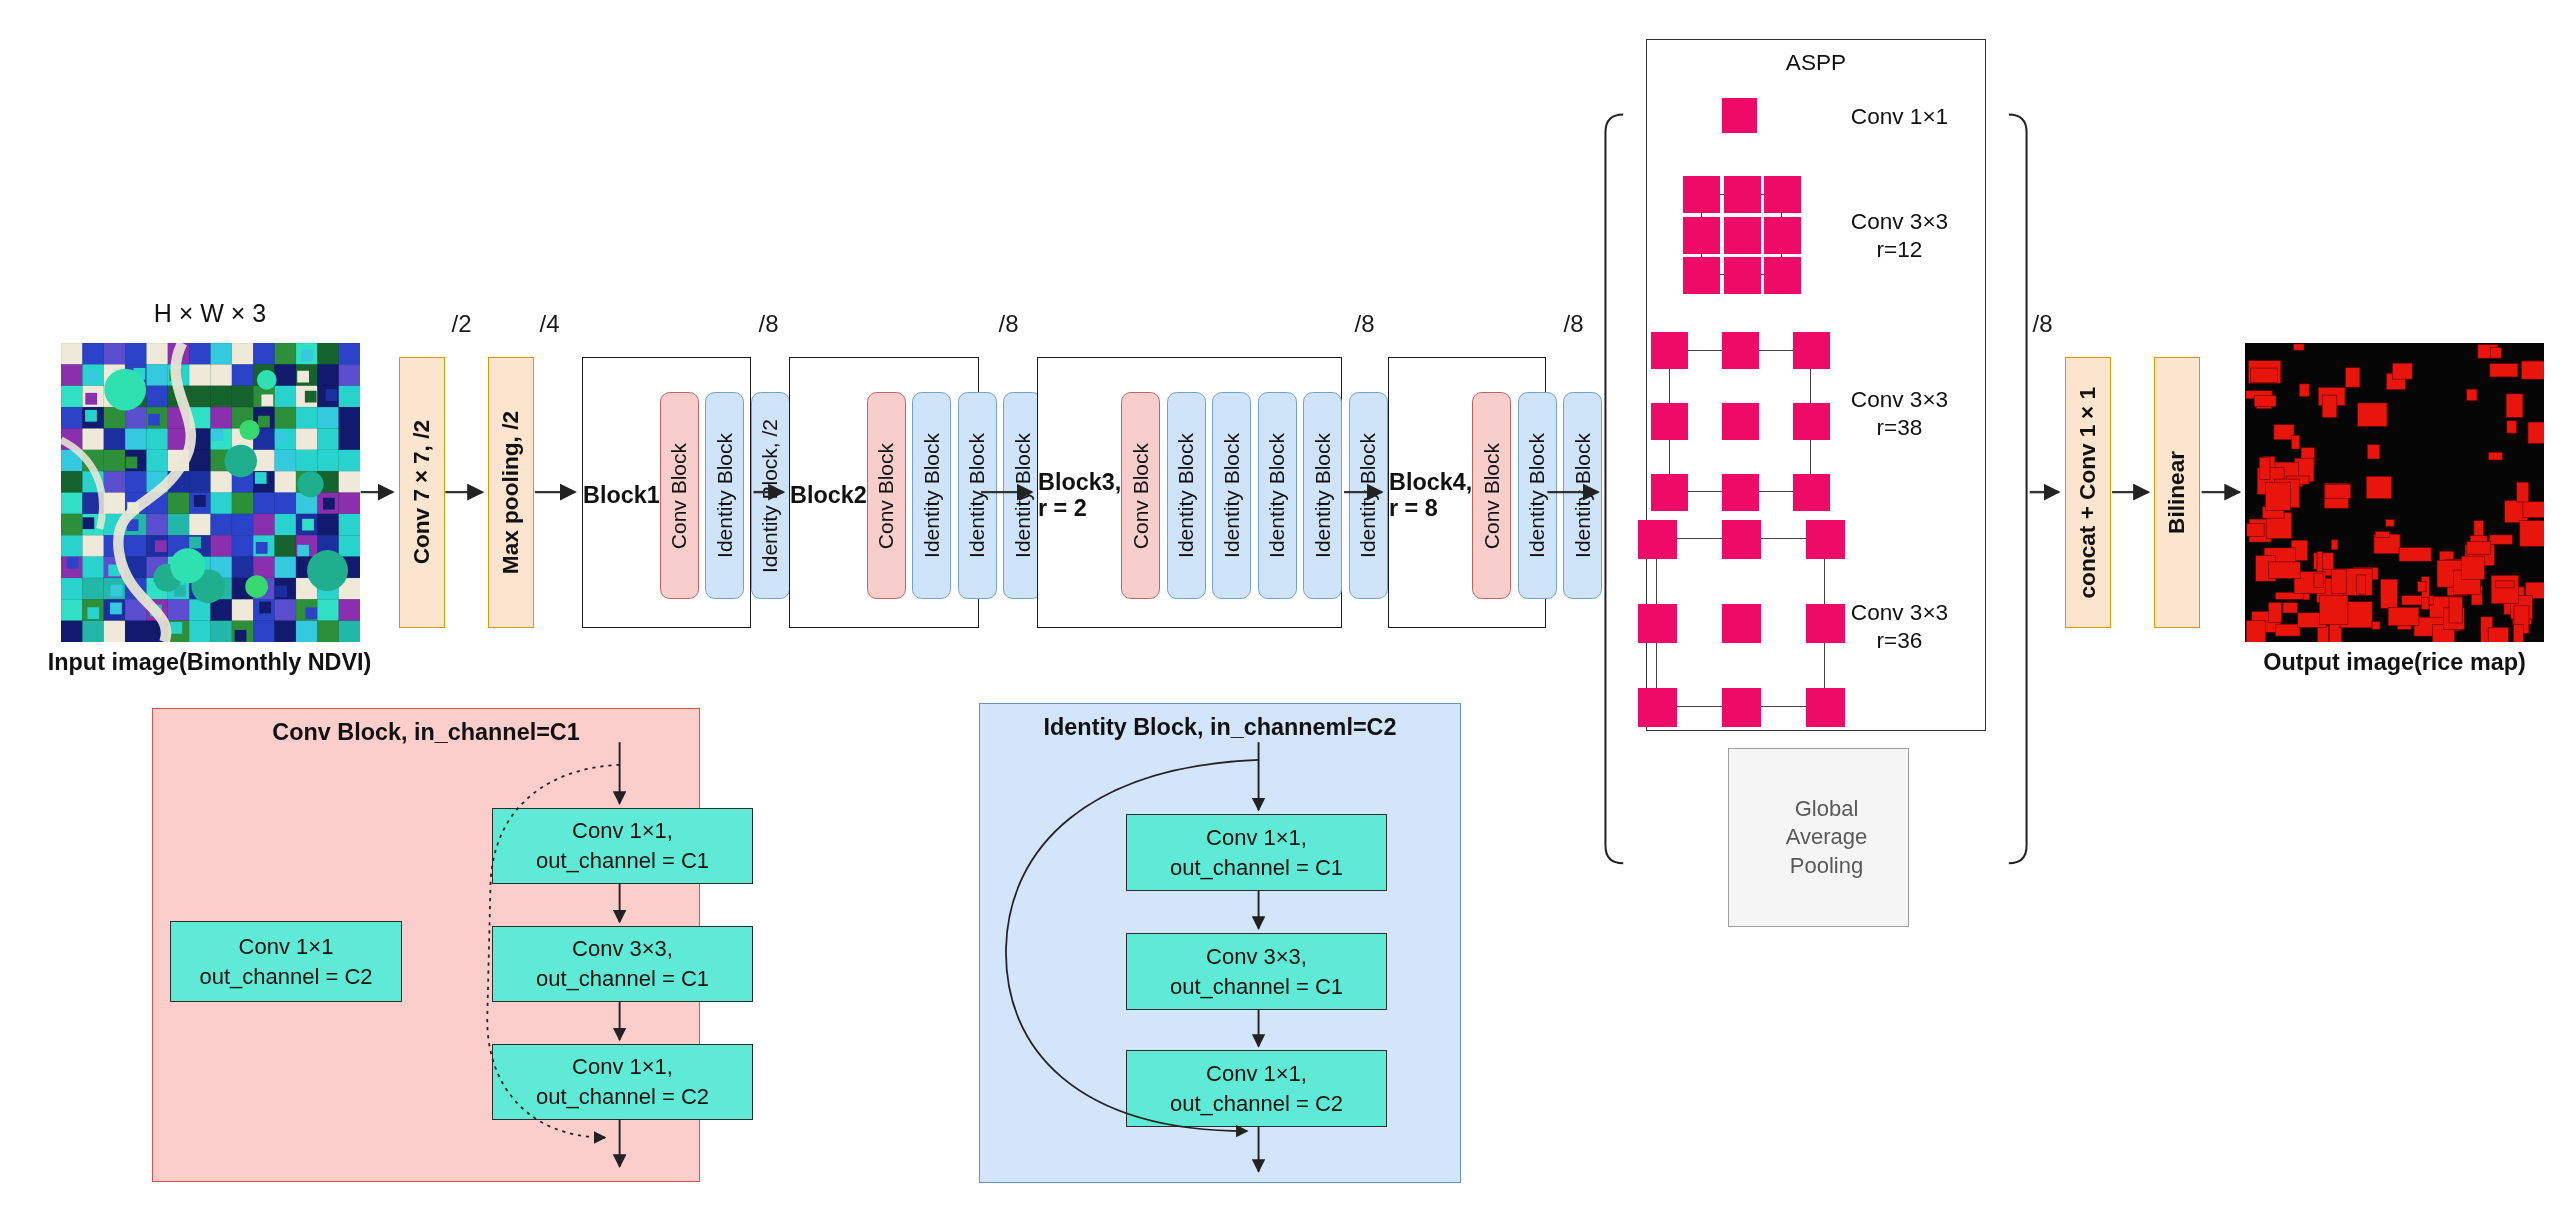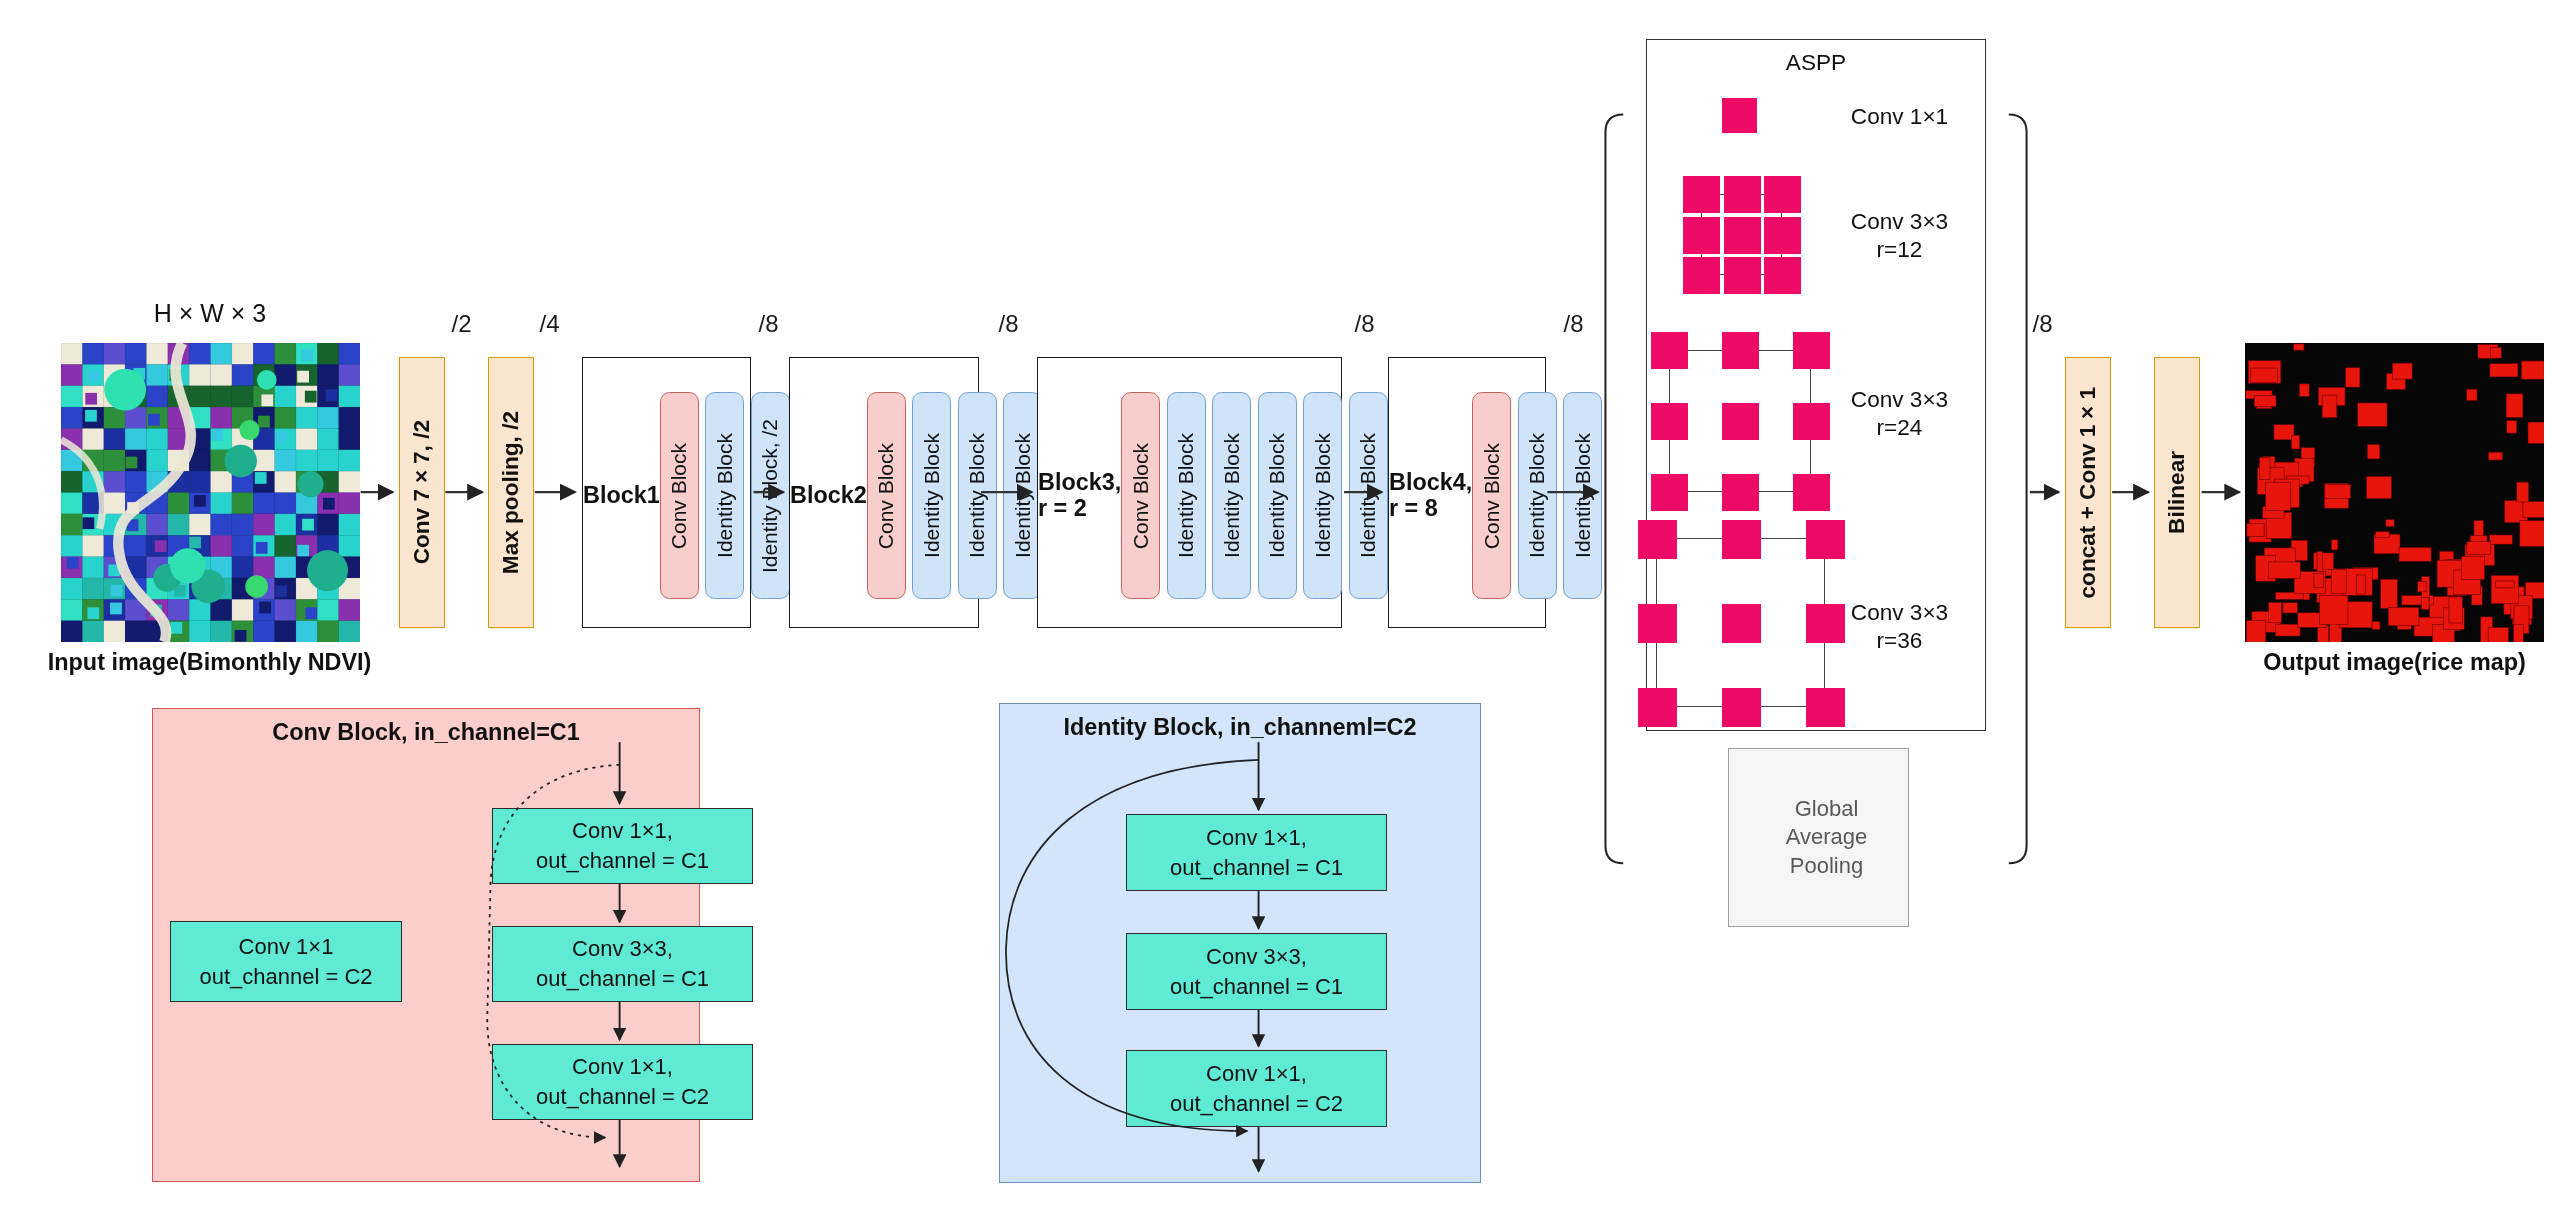--- a/index.html
+++ b/index.html
@@ -42,21 +42,21 @@
   .aspp-label{position:absolute;left:1811px;width:177px;text-align:center;font-size:22.6px;line-height:1.25;}
 
   
   .gap-box{position:absolute;left:1728px;top:748px;width:181px;height:179px;background:#F5F5F5;
     border:1.6px solid #9E9E9E;box-sizing:border-box;display:flex;align-items:center;justify-content:center;padding-left:16px;}
   .gap-box div{width:129px;text-align:center;font-size:22px;line-height:1.3;color:#595959;}
 
   
   .panel{position:absolute;box-sizing:border-box;}
   .panel.pink{background:#FBCECC;border:1.6px solid #D9534F;}
-  .panel.blue{background:#D3E5FA;border:1.6px solid #6C8EBF;margin-left:20px;}
+  .panel.blue{background:#D3E5FA;border:1.6px solid #6C8EBF;}
   .panel-title{position:absolute;width:100%;text-align:center;top:9.7px;font-size:23.4px;font-weight:bold;}
   .pbox{position:absolute;background:#5eead4;border:1.6px solid #2d2d2d;box-sizing:border-box;
     display:flex;flex-direction:column;align-items:center;justify-content:center;
     font-size:22px;line-height:1.35;text-align:center;}
 
   svg.layer{position:absolute;left:0;top:0;pointer-events:none;}
   .flow{stroke:#333;stroke-width:3;fill:none;}
   .vf{stroke:#222;stroke-width:2.4;fill:none;}
   .dash{stroke:#222;stroke-width:2.2;fill:none;stroke-dasharray:4 6;}
   .curve{stroke:#222;stroke-width:2.2;fill:none;}
@@ -433,21 +433,21 @@
     <div class="psq" style="left: 123px; top: -18.6px; width: 37px; height: 37px;"></div>
     <div class="psq" style="left: -18.6px; top: 52px; width: 37px; height: 37px;"></div>
     <div class="psq" style="left: 52px; top: 52px; width: 37px; height: 37px;"></div>
     <div class="psq" style="left: 123px; top: 52px; width: 37px; height: 37px;"></div>
     <div class="psq" style="left: -18.6px; top: 123px; width: 37px; height: 37px;"></div>
     <div class="psq" style="left: 52px; top: 123px; width: 37px; height: 37px;"></div>
     <div class="psq" style="left: 123px; top: 123px; width: 37px; height: 37px;"></div>
   </div>
 <div class="aspp-label" style="top:386px;">
   <div>Conv 3×3</div>
-  <div>r=24</div>
+  <div>r=38</div>
 </div>
 
 <div class="atrous-grid" style="left:1656px;top:538px;width:169px;height:169px;">
     <div class="psq" style="left: -19.4px; top: -19.4px; width: 39px; height: 39px;"></div>
     <div class="psq" style="left: 65px; top: -19.4px; width: 39px; height: 39px;"></div>
     <div class="psq" style="left: 149px; top: -19.4px; width: 39px; height: 39px;"></div>
     <div class="psq" style="left: -19.4px; top: 65px; width: 39px; height: 39px;"></div>
     <div class="psq" style="left: 65px; top: 65px; width: 39px; height: 39px;"></div>
     <div class="psq" style="left: 149px; top: 65px; width: 39px; height: 39px;"></div>
     <div class="psq" style="left: -19.4px; top: 149px; width: 39px; height: 39px;"></div>

